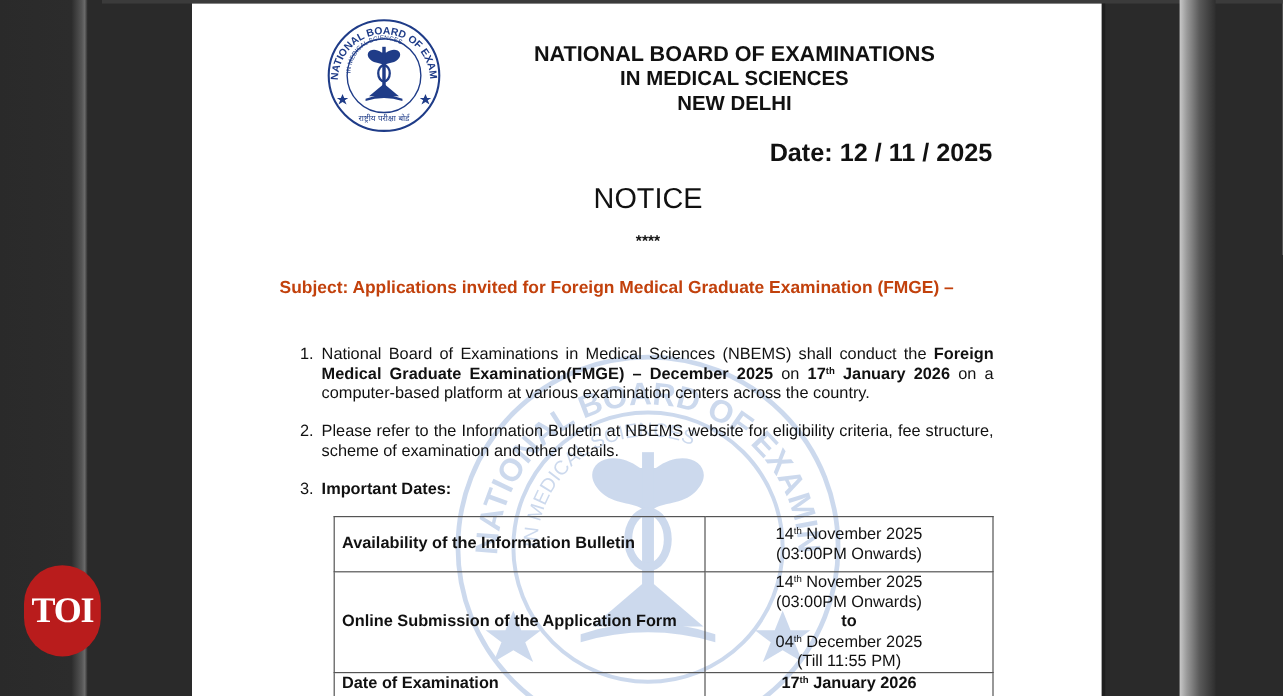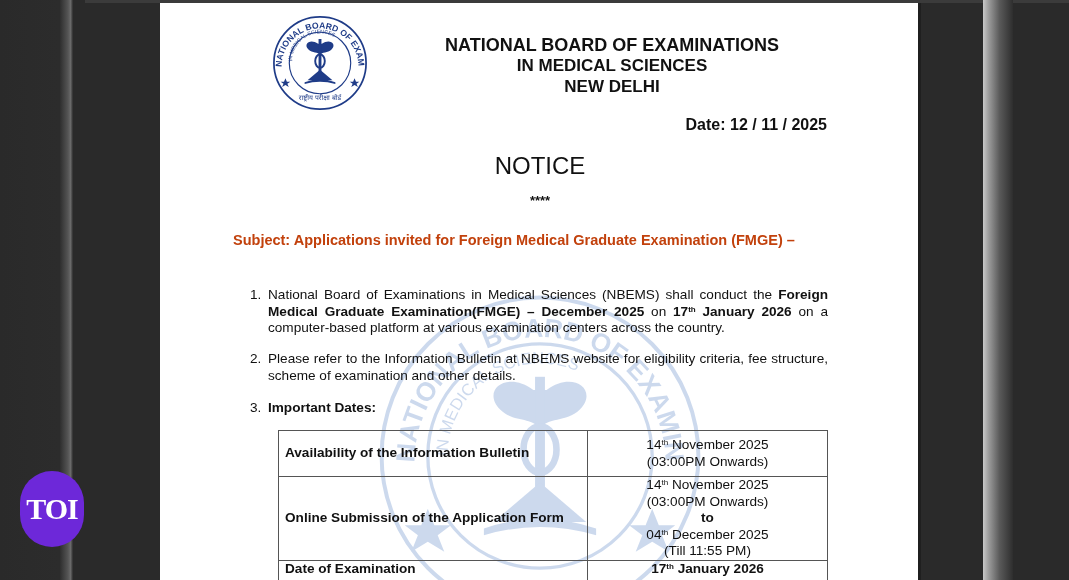--- a/index.html
+++ b/index.html
@@ -16,21 +16,21 @@
   .page { position:absolute; left:160px; top:3px; width:758px; height:600px; background:#ffffff; overflow:hidden; }
   .page-shadow-r { position:absolute; left:918px; top:3px; width:3px; height:580px; background:#1f1f1f; }
 
   .seal { position:absolute; left:112px; top:11px; width:96px; height:98px; }
   .watermark { position:absolute; left:215px; top:288px; width:330px; height:330px; opacity:0.28; }
 
   .hdr { position:absolute; left:232px; width:440px; text-align:center; font-weight:bold; color:#111; }
   .hdr1 { top:32px; font-size:18px; }
   .hdr2 { top:53px; font-size:17px; }
   .hdr3 { top:74px; font-size:17px; }
-  .date { position:absolute; right:91px; top:113px; font-size:16px; font-weight:bold; color:#111; }
+  .date { position:absolute; right:91px; top:113px; font-size:21px; font-weight:bold; color:#111; }
   .notice { position:absolute; left:280px; width:200px; top:149px; text-align:center; font-size:24px; font-weight:normal; color:#111; }
   .stars { position:absolute; left:330px; width:100px; top:190px; text-align:center; font-size:13px; font-weight:bold; color:#111; }
 
   .subject { position:absolute; left:73px; top:229px; width:600px; font-size:14.5px; font-weight:bold; color:#c2410c; line-height:17px; }
   .subject .indent { display:block; padding-left:63px; }
 
   .item { position:absolute; left:90px; width:578px; font-size:13.6px; color:#111; line-height:16.5px; }
   .item .num { position:absolute; left:0; top:0; }
   .item .txt { display:block; margin-left:18px; text-align:justify; }
   .item1 { top:284px; }
@@ -40,21 +40,21 @@
   sup { font-size:8px; vertical-align:top; position:relative; top:-2px; }
 
   table.dates { position:absolute; left:118px; top:427px; width:550px; border-collapse:collapse; font-size:13.6px; color:#111; }
   table.dates td { border:1px solid #555; padding:0 6px; line-height:16.5px; }
   table.dates td.lbl { width:296px; font-weight:bold;margin-top:32px; }
   table.dates td.val { text-align:center; }
   .r1 td { height:45px; }
   .r2 td { height:81px; }
   .r3 td { height:30px; vertical-align:top; padding-top:8px; }
 
-  .toi { position:absolute; left:20px; top:471px; width:64px; height:76px; background:#6d28d9;
+  .toi { position:absolute; left:20px; top:471px; width:64px; height:76px; background:#b91c1c;
     color:#fff; font-family:"Liberation Serif", serif; font-weight:bold; font-size:30px;
     display:flex; align-items:center; justify-content:center; letter-spacing:-1px;border-radius:32px; }
 </style>
 </head>
 <body>
 
 <div class="topband"></div>
 <div class="left-blur"></div>
 <div class="right-glow"></div>
 <div class="page-shadow-r"></div>

